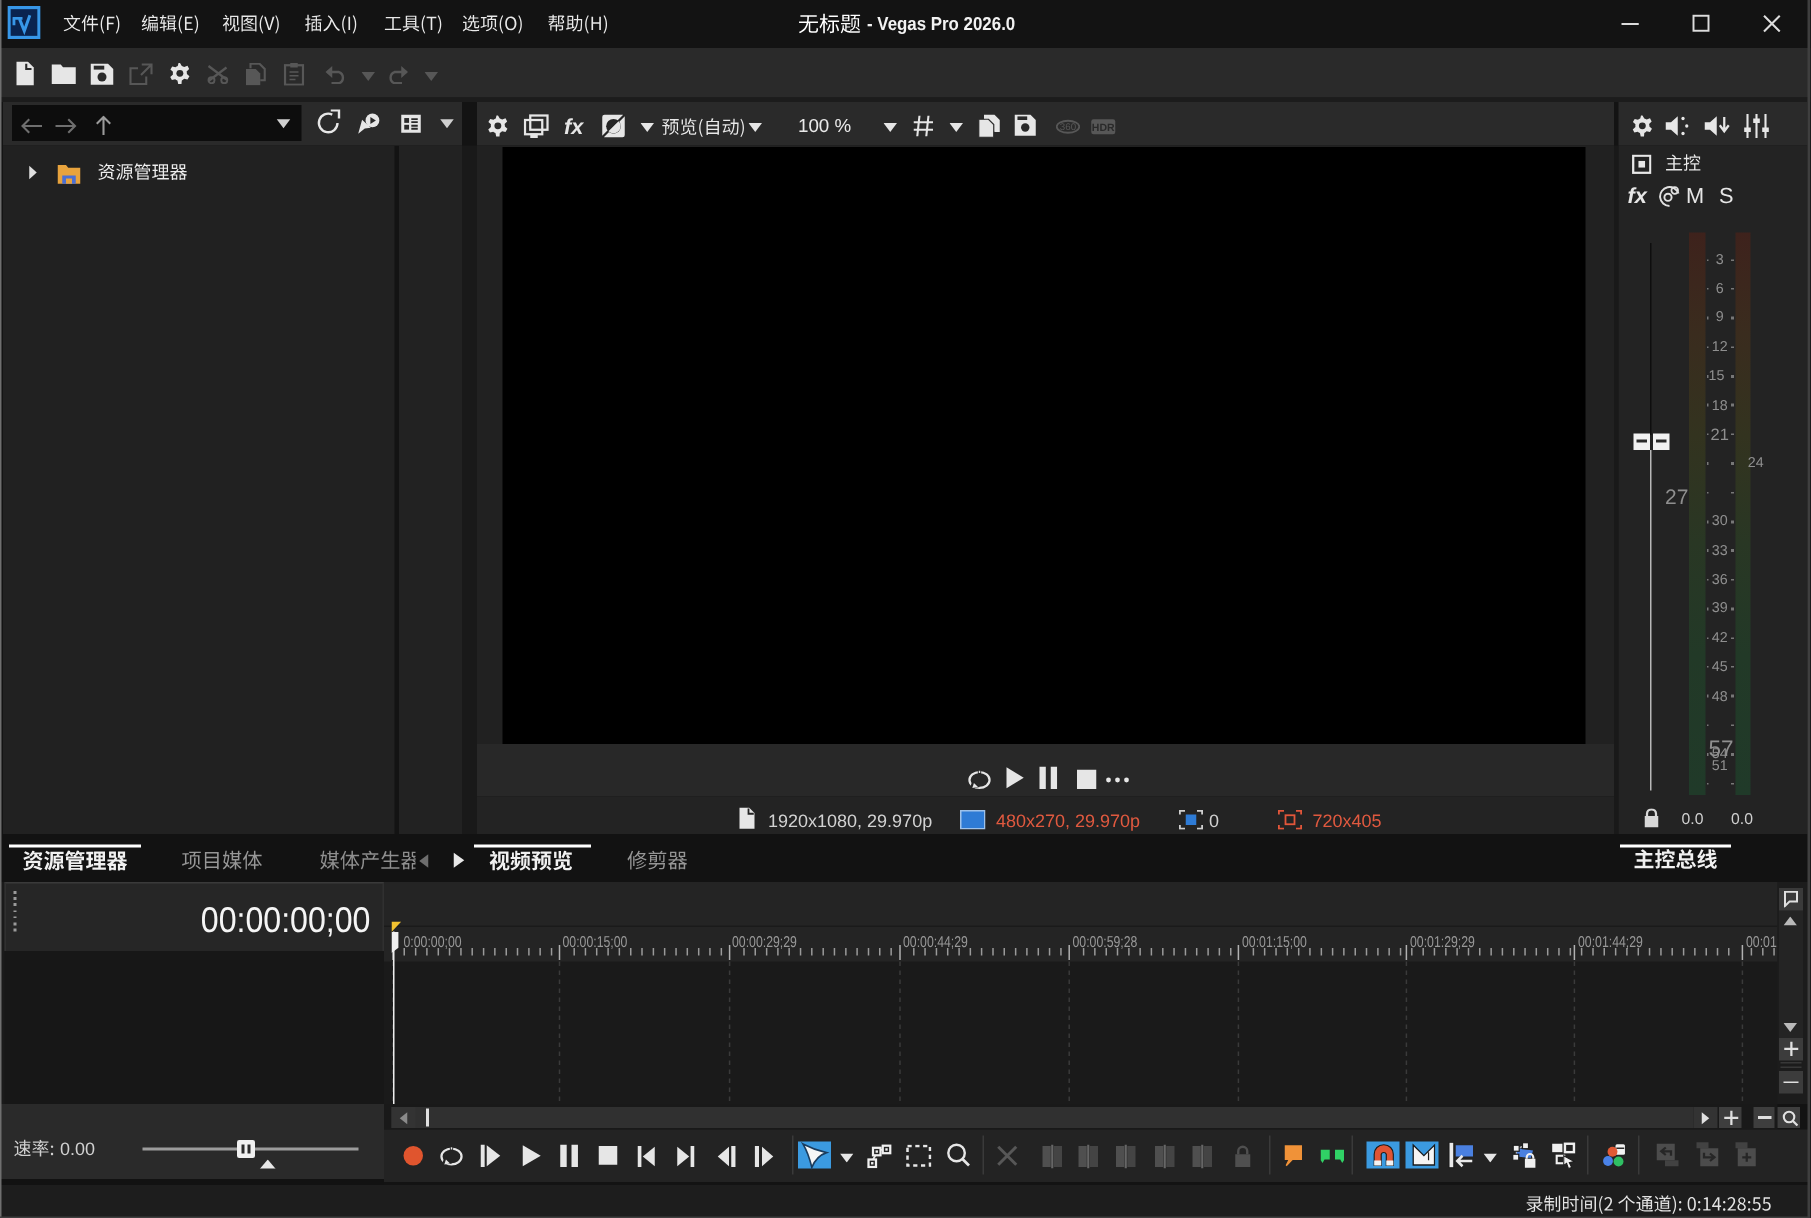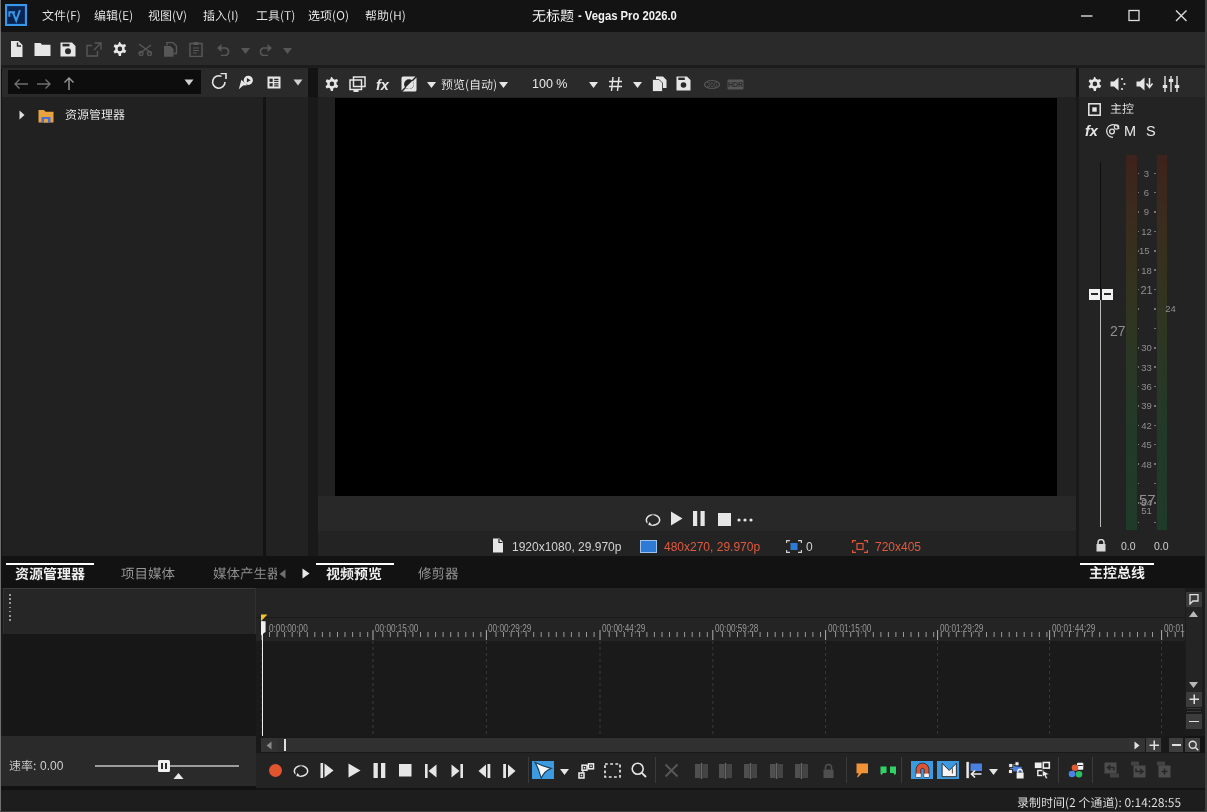--- a/index.html
+++ b/index.html
@@ -373,20 +373,21 @@
     </svg>
 <div style="position:absolute;left:0px;top:588px;width:1207px;height:148px;background:#1a1a1a"></div>
 <div style="position:absolute;left:3px;top:587.5px;width:253px;height:46.5px;background:#262626;border-top:1px solid #3a3a3a;border-left:1px solid #303030;border-right:1px solid #303030"></div>
 <div style="position:absolute;left:9.3px;top:594.0px;width:1.7px;height:1.7px;background:#9a9a9a"></div>
 <div style="position:absolute;left:9.3px;top:598.2px;width:1.7px;height:1.7px;background:#9a9a9a"></div>
 <div style="position:absolute;left:9.3px;top:602.4px;width:1.7px;height:1.7px;background:#9a9a9a"></div>
 <div style="position:absolute;left:9.3px;top:606.6px;width:1.7px;height:1.7px;background:#9a9a9a"></div>
 <div style="position:absolute;left:9.3px;top:610.8px;width:1.7px;height:1.7px;background:#9a9a9a"></div>
 <div style="position:absolute;left:9.3px;top:615.0px;width:1.7px;height:1.7px;background:#9a9a9a"></div>
 <div style="position:absolute;left:9.3px;top:619.2px;width:1.7px;height:1.7px;background:#9a9a9a"></div>
+<div style="position:absolute;left:0px;top:602px;font-size:23.8px;color:#f5f5f5;font-weight:normal;white-space:pre;line-height:1;"><span style="display:inline-block;width:247px;text-align:right;transform:scaleX(0.9);transform-origin:right">00:00:00;00</span></div>
 <div style="position:absolute;left:3px;top:634px;width:253px;height:102px;background:#171717"></div>
 <div style="position:absolute;left:256px;top:588px;width:929px;height:53px;background:#242424"></div>
 <div style="position:absolute;left:256px;top:617px;width:929px;height:1px;background:#1a1a1a"></div>
 <div style="position:absolute;left:256px;top:588px;width:929px;height:148px;overflow:hidden">
 <div style="position:absolute;left:12.699999999999989px;top:35px;font-size:10.5px;color:#989898;white-space:pre;transform:scaleX(0.78);transform-origin:left;line-height:1">0:00:00;00</div>
 <div style="position:absolute;left:118.89999999999998px;top:35px;font-size:10.5px;color:#989898;white-space:pre;transform:scaleX(0.78);transform-origin:left;line-height:1">00:00:15;00</div>
 <div style="position:absolute;left:232.39999999999998px;top:35px;font-size:10.5px;color:#989898;white-space:pre;transform:scaleX(0.78);transform-origin:left;line-height:1">00:00:29;29</div>
 <div style="position:absolute;left:346px;top:35px;font-size:10.5px;color:#989898;white-space:pre;transform:scaleX(0.78);transform-origin:left;line-height:1">00:00:44;29</div>
 <div style="position:absolute;left:458.79999999999995px;top:35px;font-size:10.5px;color:#989898;white-space:pre;transform:scaleX(0.78);transform-origin:left;line-height:1">00:00:59;28</div>
 <div style="position:absolute;left:571.6px;top:35px;font-size:10.5px;color:#989898;white-space:pre;transform:scaleX(0.78);transform-origin:left;line-height:1">00:01:15;00</div>

